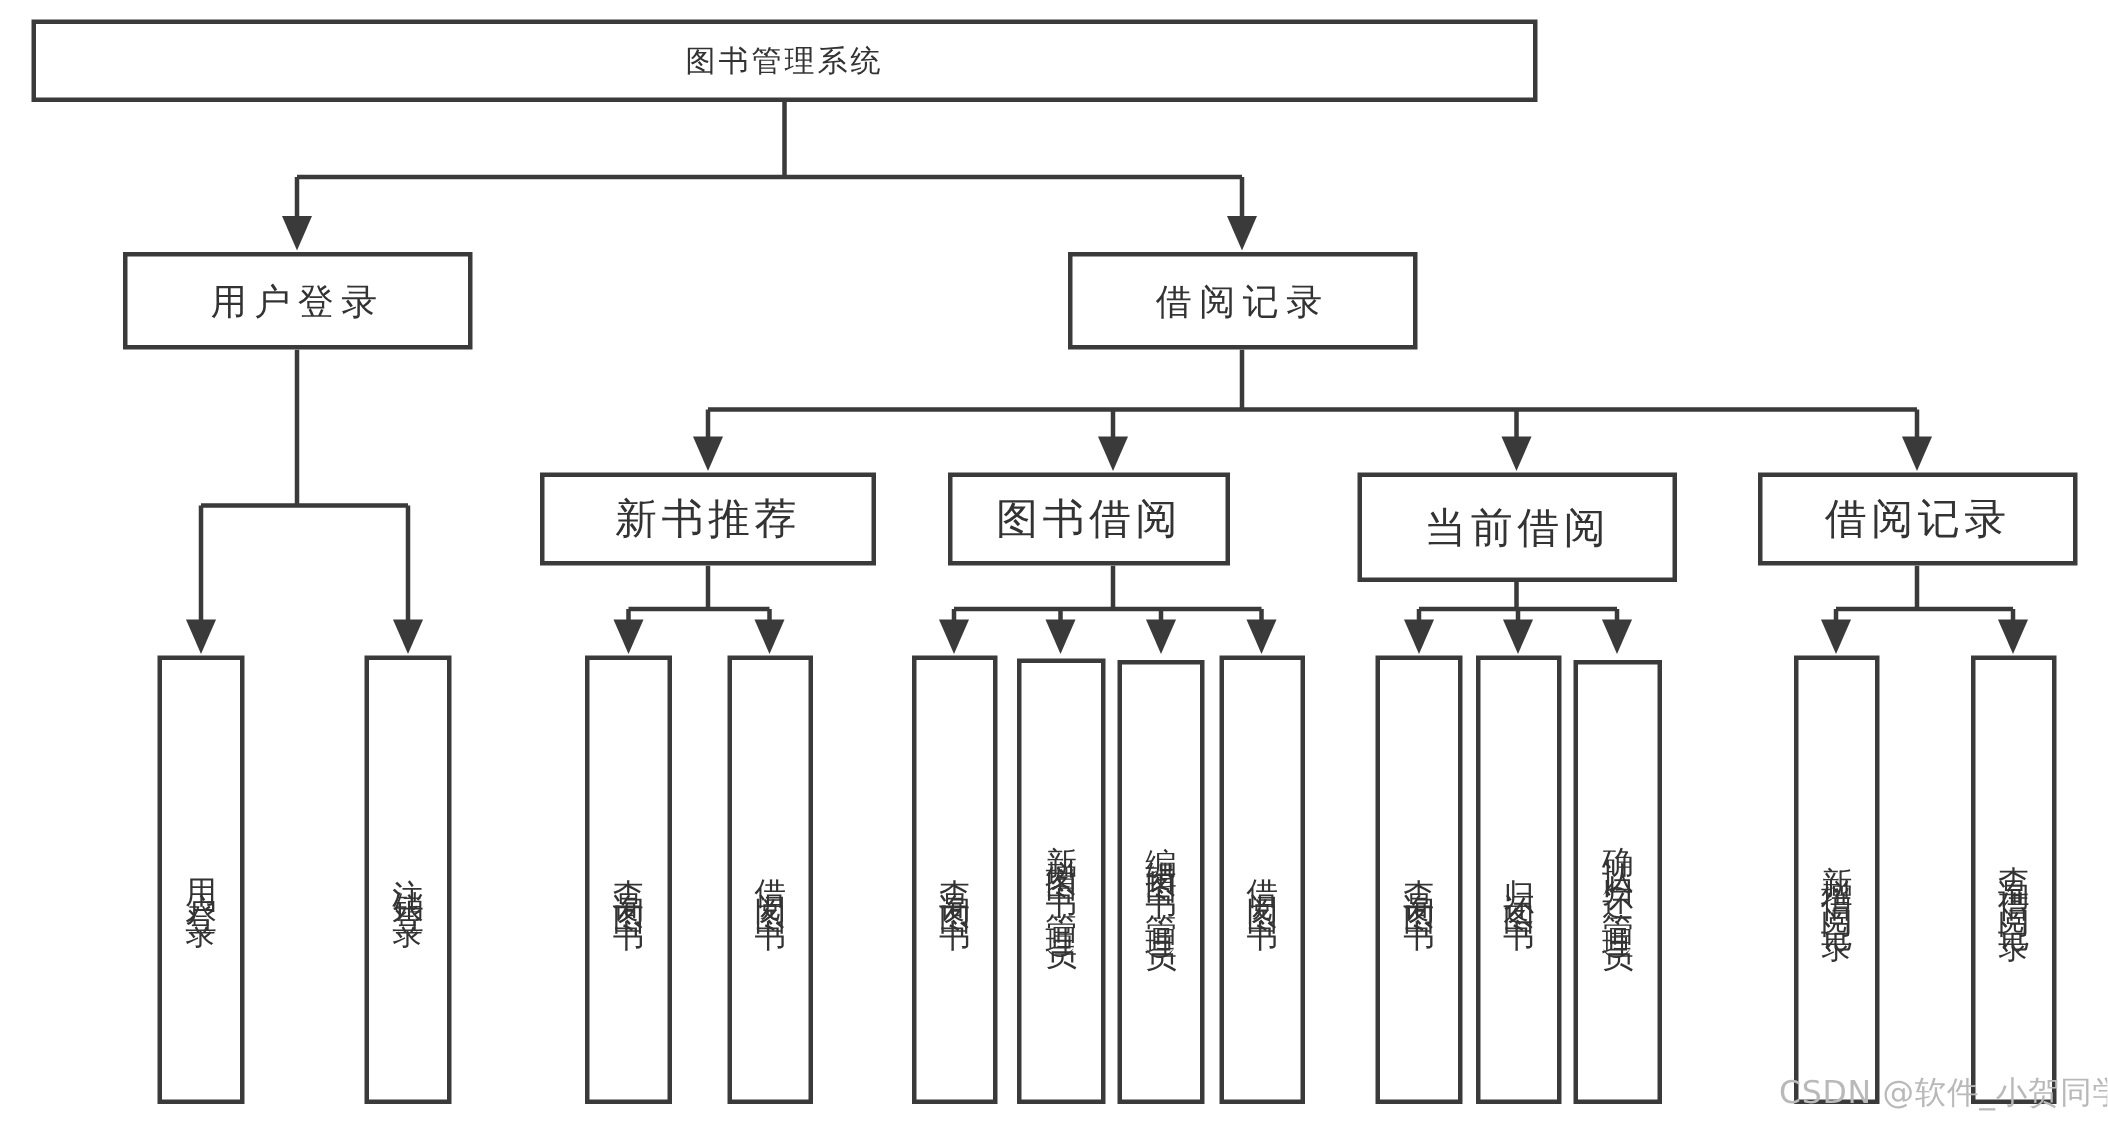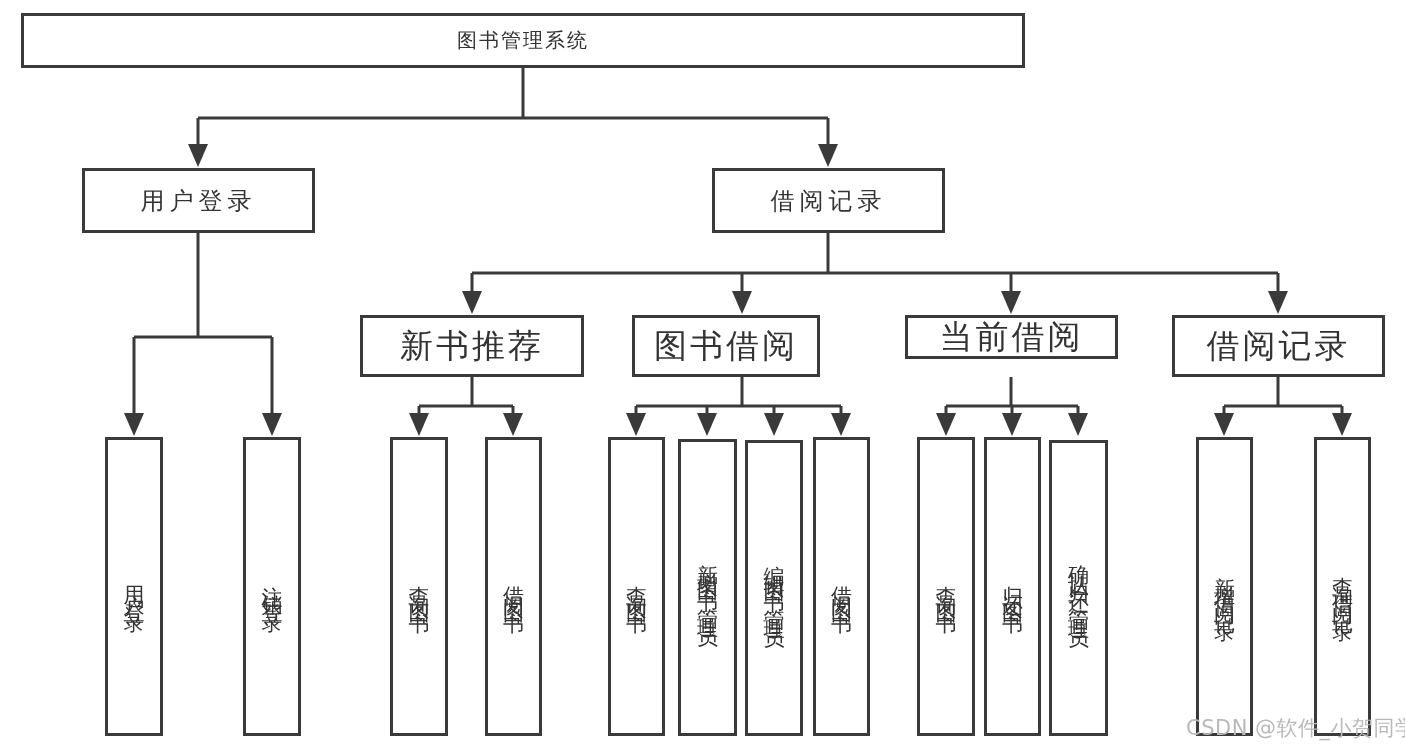--- a/index.html
+++ b/index.html
@@ -40,21 +40,21 @@
     border: 3px solid var(--line, #3a3a3a);
     color: var(--text, #333);
     display: flex;
     align-items: center;
     justify-content: center;
     z-index: 1;
     white-space: nowrap;
   }
   .box.root { font-size: 20px; letter-spacing: 2px; }
   .box.l2   { font-size: 24px; letter-spacing: 5px; }
-  .box.l3   { font-size: 33px; letter-spacing: 3px; text-align: right; }
+  .box.l3   { font-size: 28px; letter-spacing: 3px; text-align: right; }
   .box.leaf {
     writing-mode: vertical-rl;
     text-orientation: mixed;
     font-size: 21px;
     letter-spacing: 9px;
     white-space: normal;
   }
   .watermark {
     position: absolute;
     left: 1186px;
@@ -114,21 +114,21 @@
     </g>
   </svg>
 
   <div class="box root" style="left:21px; top:13px; width:1004px; height:55px">图书管理系统</div>
 
   <div class="box l2" style="left:82px; top:168px; width:233px; height:65px">用户登录</div>
   <div class="box l2" style="left:712px; top:168px; width:233px; height:65px">借阅记录</div>
 
   <div class="box l3" style="left:360px; top:315px; width:224px; height:62px">新书推荐</div>
   <div class="box l3" style="left:632px; top:315px; width:188px; height:62px">图书借阅</div>
-  <div class="box l3" style="left:905px; top:315px; width:213px; height:44px">当前借阅</div>
+  <div class="box l3" style="left:905px; top:315px; width:213px; height:73px">当前借阅</div>
   <div class="box l3" style="left:1172px; top:315px; width:213px; height:62px">借阅记录</div>
 
   <div class="box leaf" style="left:105px; top:437px; width:58px; height:299px">用户登录</div>
   <div class="box leaf" style="left:243px; top:437px; width:58px; height:299px">注销登录</div>
 
   <div class="box leaf" style="left:390px; top:437px; width:58px; height:299px">查询图书</div>
   <div class="box leaf" style="left:485px; top:437px; width:57px; height:299px">借阅图书</div>
 
   <div class="box leaf" style="left:608px; top:437px; width:57px; height:299px">查询图书</div>
   <div class="box leaf" style="left:678px; top:439px; width:59px; height:297px">新增图书（管理员）</div>

